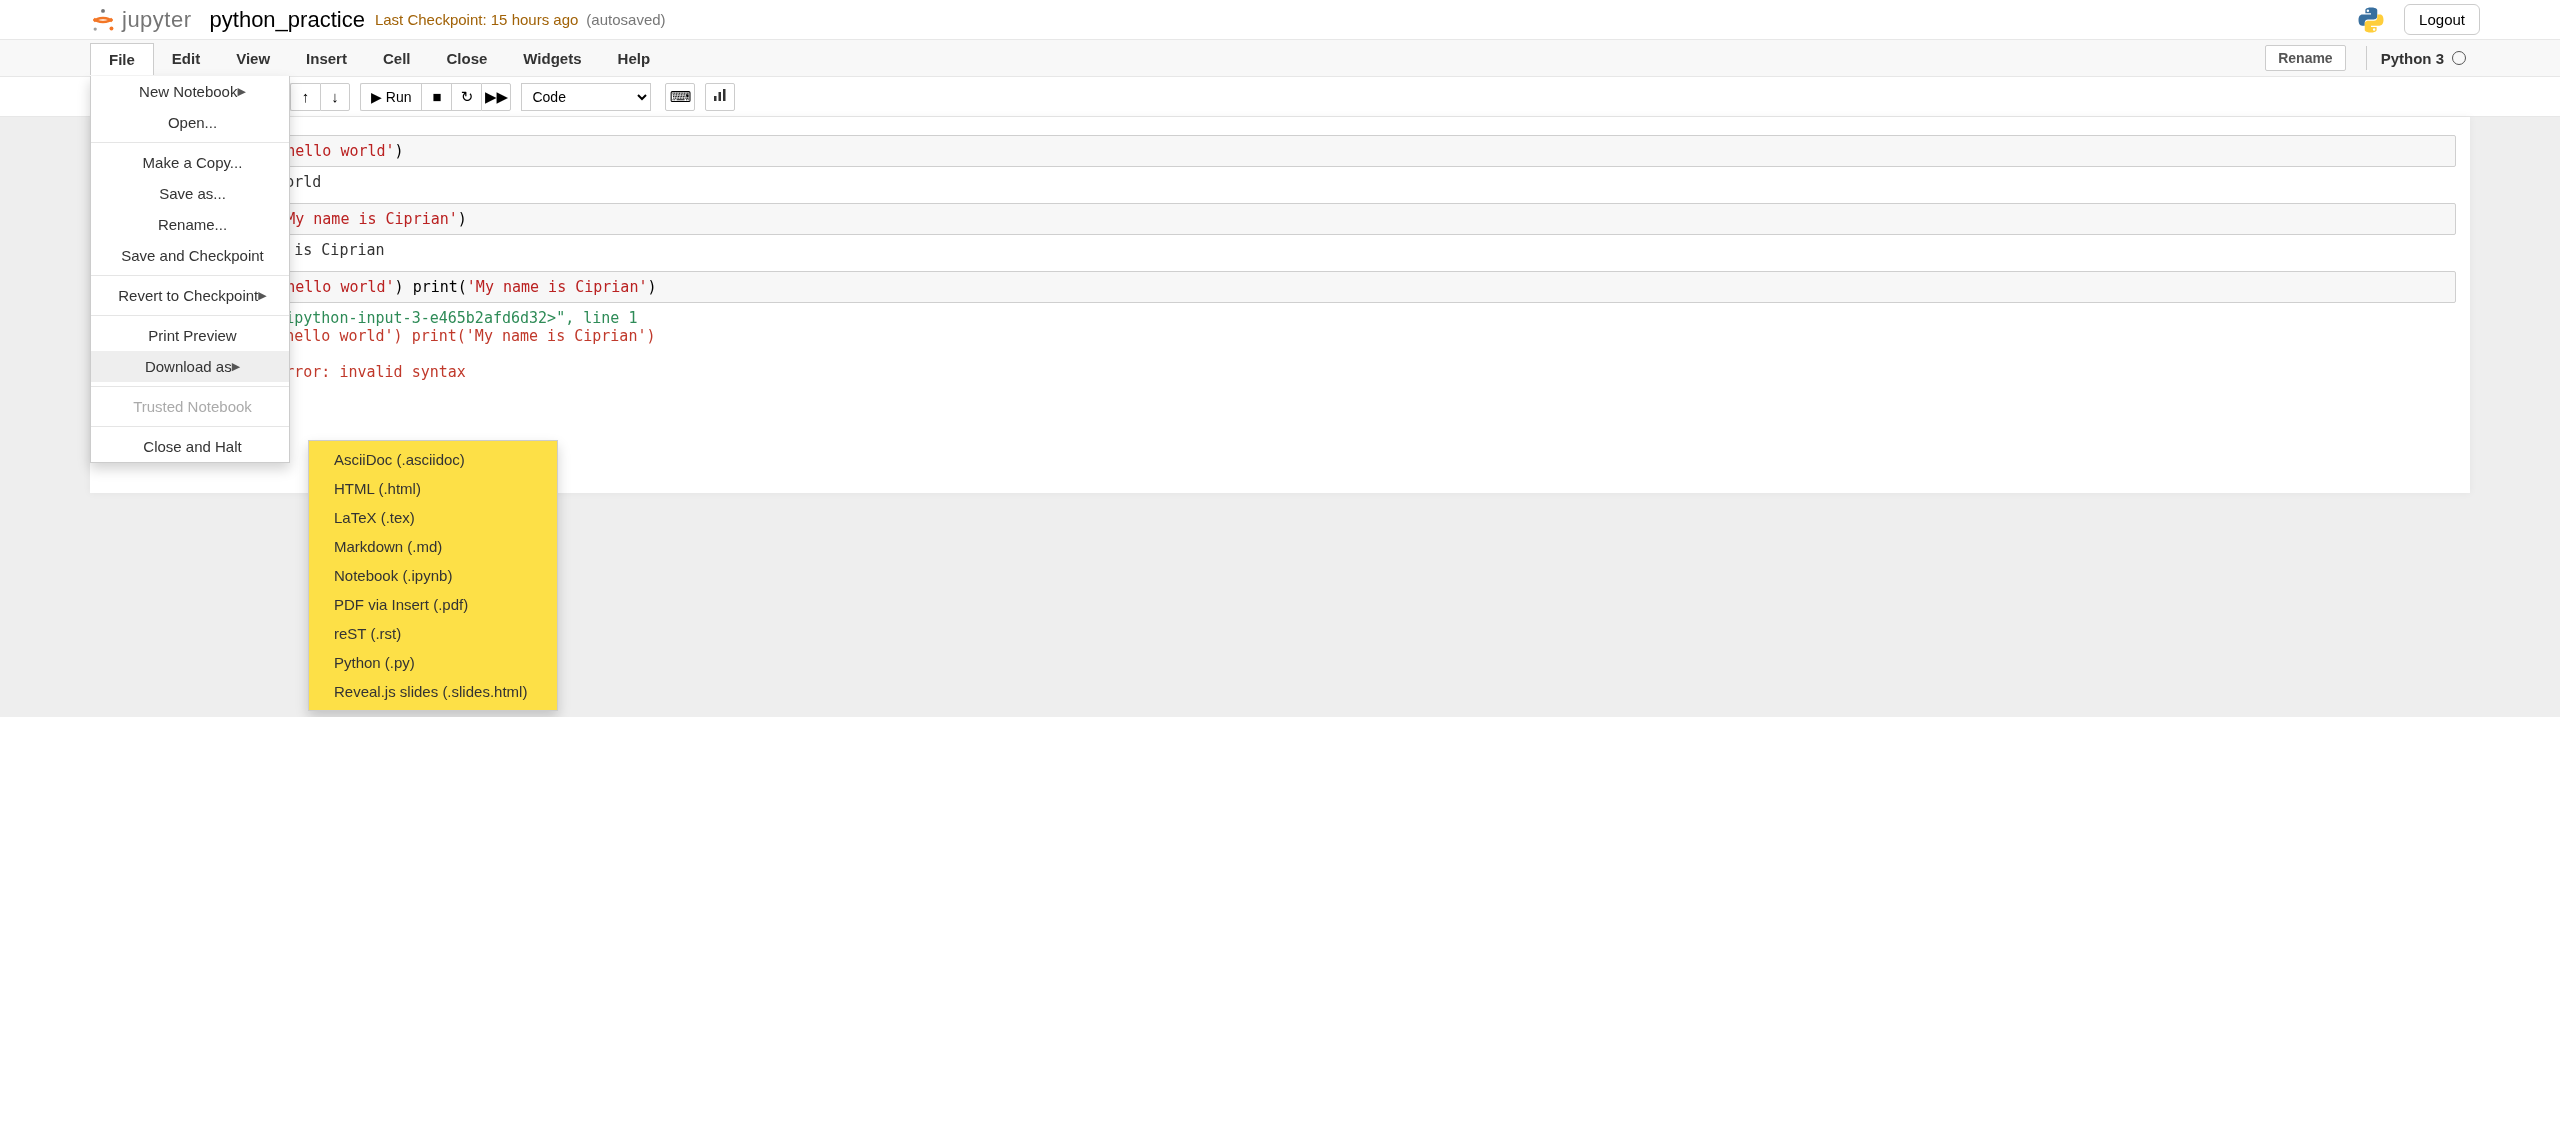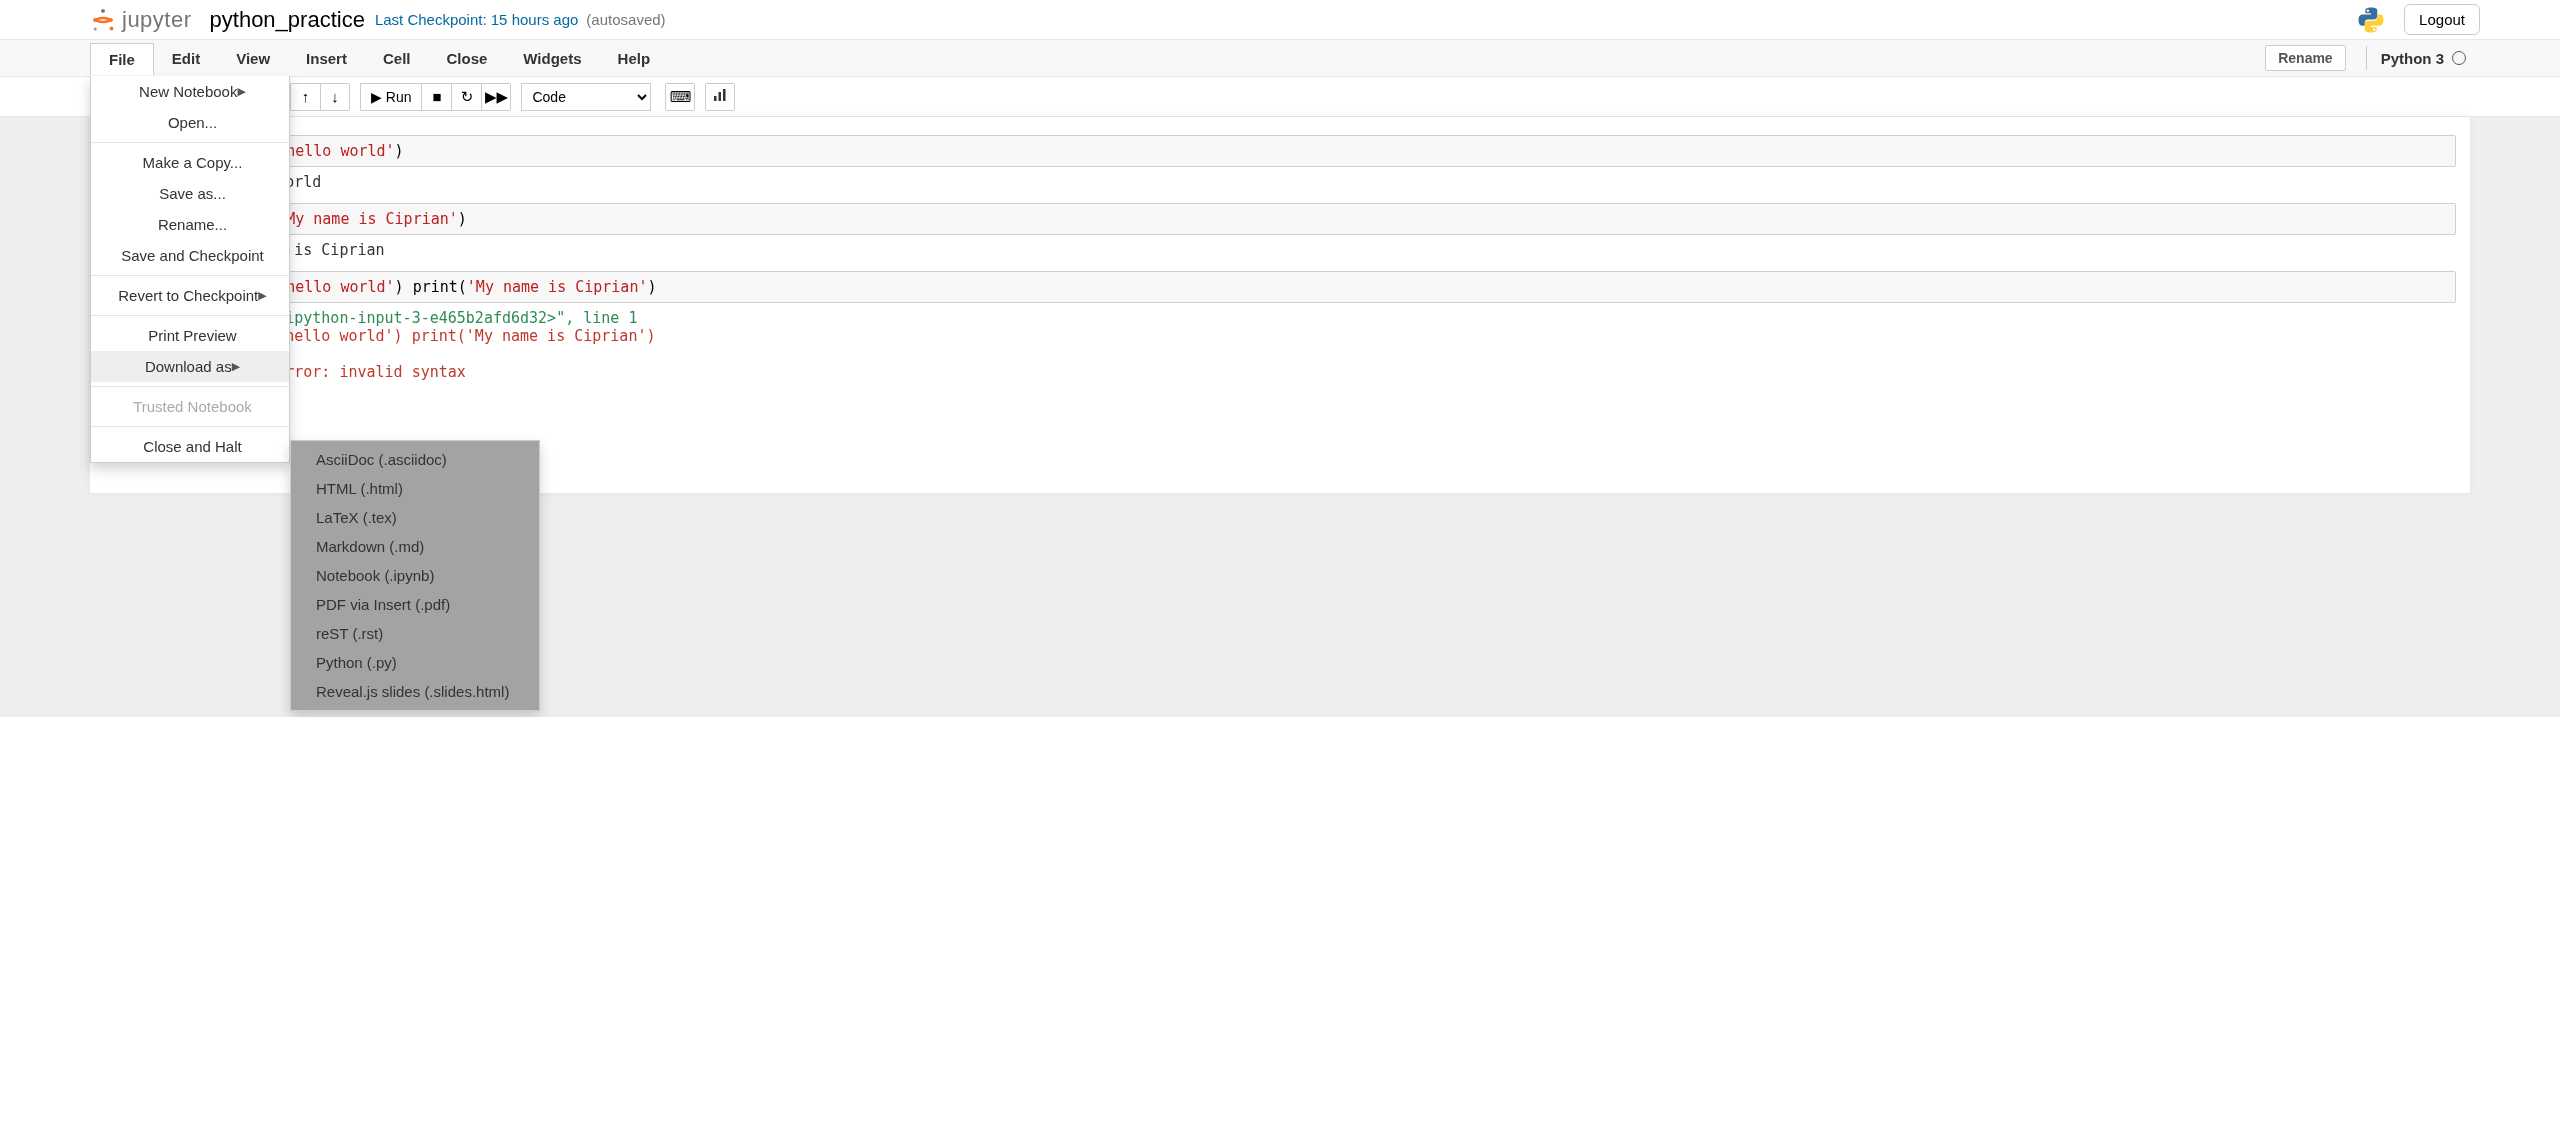--- a/index.html
+++ b/index.html
@@ -4,21 +4,21 @@
 <style>
   * { box-sizing: border-box; margin: 0; padding: 0; }
   body { font-family: "Helvetica Neue", Helvetica, Arial, sans-serif; font-size: 14px; color: #333; background: #fff; }
   
   
   .header { display: flex; align-items: center; padding: 8px 20px; border-bottom: 1px solid #e7e7e7; height: 40px; }
   .logo { display: flex; align-items: center; gap: 6px; margin-left: 70px; }
   .logo-icon { width: 26px; height: 26px; }
   .logo-text { font-size: 22px; color: #757575; letter-spacing: 0.5px; }
   .notebook-name { font-size: 22px; color: #000; margin-left: 18px; }
-  .checkpoint { font-size: 15px; color: #0369a1; margin-left: 10px; }
+  .checkpoint { font-size: 15px; color: #a16207; margin-left: 10px; }
   .autosave { font-size: 15px; color: #777; margin-left: 8px; }
   .header-right { margin-left: auto; display: flex; align-items: center; gap: 18px; margin-right: 60px; }
   .python-icon { width: 30px; height: 30px; }
   .logout-btn { border: 1px solid #ccc; background: #fff; padding: 6px 14px; font-size: 15px; cursor: pointer; border-radius: 6px; }
   
   
   .menubar-container { background: #f8f8f8; border-bottom: 1px solid #e7e7e7; position: relative; }
   .menubar { display: flex; align-items: center; height: 36px; padding: 0 34px 0 90px; font-weight: bold; }
   .menu-item { padding: 7px 18px; font-size: 15px; color: #333; cursor: pointer; position: relative; }
   .menu-item.open { background: #fff; border: 1px solid #ccc; border-bottom: none; z-index: 101; margin-bottom: -1px; }
@@ -38,21 +38,21 @@
   .cell-type { border: 1px solid #ccc; height: 28px; width: 130px; font-size: 14px; padding: 0 6px; background:#fff; }
   
   
   .dropdown { position: absolute; top: 36px; left: 90px; width: 200px; background: #fff; border: 1px solid #ccc; box-shadow: 0 6px 12px rgba(0,0,0,0.175); z-index: 100; border-top:none; }
   .dd-item { padding: 7px 20px 7px 25px; font-size: 15px; color: #333; cursor: pointer; display:flex; align-items:center; justify-content:center; }
   .dd-item.highlighted { background: #eee; }
   .dd-item.disabled { color: #aaa; }
   .dd-divider { height: 1px; background: #e5e5e5; margin: 4px 0; }
   .dd-arrow { font-size:11px; color:#555; }
   
-  .submenu { position: absolute; top: 400px; left: 290px; width: 250px; background: #a3a3a3; border: 1px solid #ccc; box-shadow: 0 6px 12px rgba(0,0,0,0.175); z-index: 102; padding: 4px 0; }
+  .submenu { position: absolute; top: 400px; left: 308px; width: 250px; background: #fde047; border: 1px solid #ccc; box-shadow: 0 6px 12px rgba(0,0,0,0.175); z-index: 102; padding: 4px 0; }
   .sub-item { padding: 6px 20px 6px 25px; font-size: 15px; color: #333; cursor: pointer; }
   
   
   .notebook-bg { background: #eee; padding: 0; min-height: 600px; }
   .notebook { background: #fff; margin: 0 90px; padding: 18px 14px 30px 14px; box-shadow: 0 0 8px rgba(0,0,0,0.05); }
   .cell { margin-bottom: 6px; }
   .cell-row { display: flex; align-items: flex-start; }
   .prompt { width: 110px; text-align: right; font-family: monospace; font-size: 15px; color: #303F9F; padding: 6px 8px 0 0; flex-shrink:0; }
   .prompt.out { color: #555; }
   .input-area { flex: 1; border: 1px solid #cfcfcf; background: #f7f7f7; padding: 6px 8px; font-family: monospace; font-size: 15px; border-radius:2px;}

